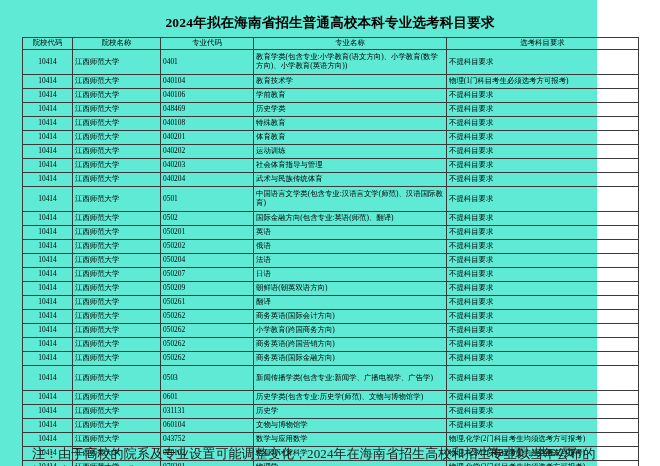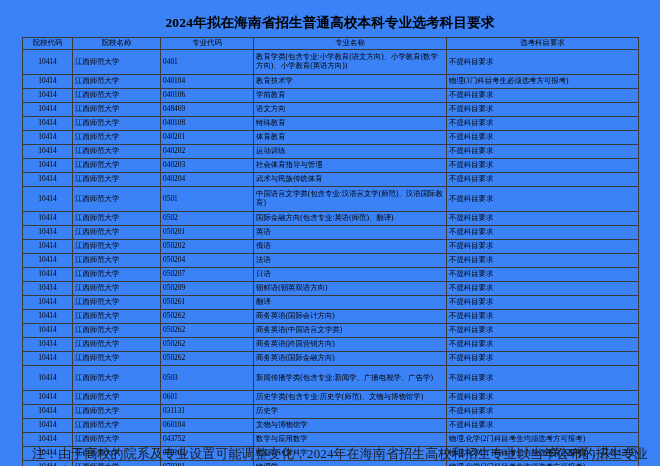--- a/index.html
+++ b/index.html
@@ -9,23 +9,23 @@
   }
   body {
     width: 660px;
     height: 466px;
     overflow: hidden;
     font-family: "Liberation Serif", "DejaVu Serif", serif;
     color: #111111;
   }
   .page {
     position: relative;
-    width: 660px;
+    width: 597px;
     height: 466px;
-    background: #3b82f6;
+    background: #5eead4;
     box-sizing: border-box;
   }
   .page-title {
     position: absolute;
     top: 14px;
     left: 0;
     width: 660px;
     text-align: center;
     font-size: 13.5px;
     font-weight: bold;
@@ -137,21 +137,21 @@
             <td class="code">10414</td>
             <td class="school">江西师范大学</td>
             <td class="major-code">040106</td>
             <td class="major">学前教育</td>
             <td class="req">不提科目要求</td>
           </tr>
           <tr class="r-normal">
             <td class="code">10414</td>
             <td class="school">江西师范大学</td>
             <td class="major-code">048469</td>
-            <td class="major">语文方向</td>
+            <td class="major">历史学类</td>
             <td class="req">不提科目要求</td>
           </tr>
           <tr class="r-normal">
             <td class="code">10414</td>
             <td class="school">江西师范大学</td>
             <td class="major-code">040108</td>
             <td class="major">特殊教育</td>
             <td class="req">不提科目要求</td>
           </tr>
           <tr class="r-normal">
@@ -242,21 +242,21 @@
             <td class="code">10414</td>
             <td class="school">江西师范大学</td>
             <td class="major-code">050262</td>
             <td class="major">商务英语(国际会计方向)</td>
             <td class="req">不提科目要求</td>
           </tr>
           <tr class="r-normal">
             <td class="code">10414</td>
             <td class="school">江西师范大学</td>
             <td class="major-code">050262</td>
-            <td class="major">商务英语(中国语言文学类)</td>
+            <td class="major">小学教育(跨国商务方向)</td>
             <td class="req">不提科目要求</td>
           </tr>
           <tr class="r-normal">
             <td class="code">10414</td>
             <td class="school">江西师范大学</td>
             <td class="major-code">050262</td>
             <td class="major">商务英语(跨国营销方向)</td>
             <td class="req">不提科目要求</td>
           </tr>
           <tr class="r-normal">

